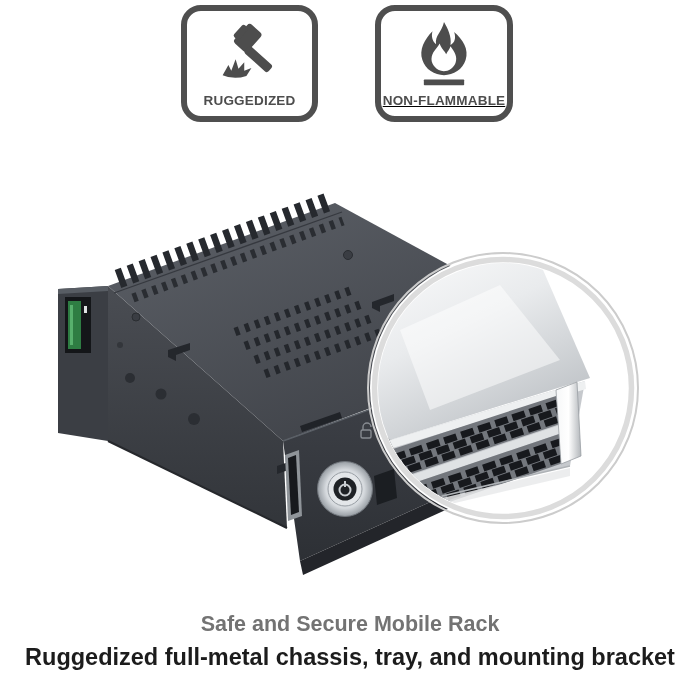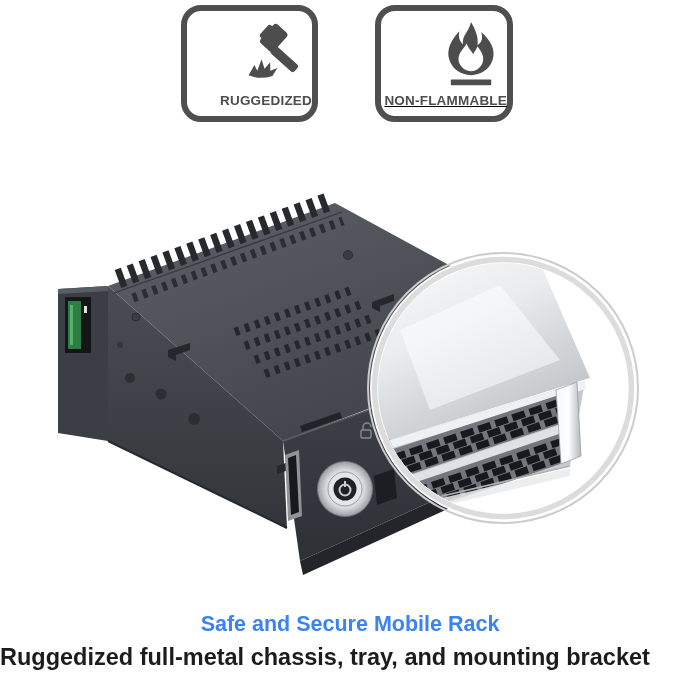--- a/index.html
+++ b/index.html
@@ -2,34 +2,34 @@
 <html><head>
 <meta charset="utf-8">
 <style>
   html,body{margin:0;padding:0;background:#fff;}
   .canvas{position:relative;width:700px;height:700px;background:#ffffff;overflow:hidden;
           font-family:"Liberation Sans", sans-serif;}
 
   
   .badge{position:absolute;top:5px;height:117px;box-sizing:border-box;background:#fff;
          border:6px solid #4f4f4f;border-radius:20px;display:flex;flex-direction:column;
-         align-items:flex-end;justify-content:flex-start;}
+         align-items:center;justify-content:flex-start;}
   .badge--rugged{left:181px;width:137px;}
   .badge--flame{left:375px;width:138px;text-decoration:underline;}
   .badge .icon{width:72px;height:72px;margin-top:8px;}
   .badge-label{margin-top:auto;margin-bottom:8px;font-size:13.5px;font-weight:bold;
                color:#4d4d4d;letter-spacing:.2px;white-space:nowrap;}
 
   
   .photo{position:absolute;left:0;top:140px;width:700px;height:470px;}
 
   
   .caption-title{position:absolute;top:612px;left:0;width:700px;text-align:center;
-                 font-size:21.5px;font-weight:bold;color:#3b82f6;}
-  .caption-body{position:absolute;top:644px;left:0;width:700px;text-align:left;
+                 font-size:21.5px;font-weight:bold;color:#737373;}
+  .caption-body{position:absolute;top:644px;left:0;width:700px;text-align:center;
                 font-size:23.5px;font-weight:bold;color:#1c1c1c;line-height:27.5px;}
   .caption-body span{display:block;}
 </style>
 </head>
 <body>
 
 <div class="canvas">
 
   <div class="badge badge--rugged">
     <svg class="icon" viewBox="0 0 100 100">

